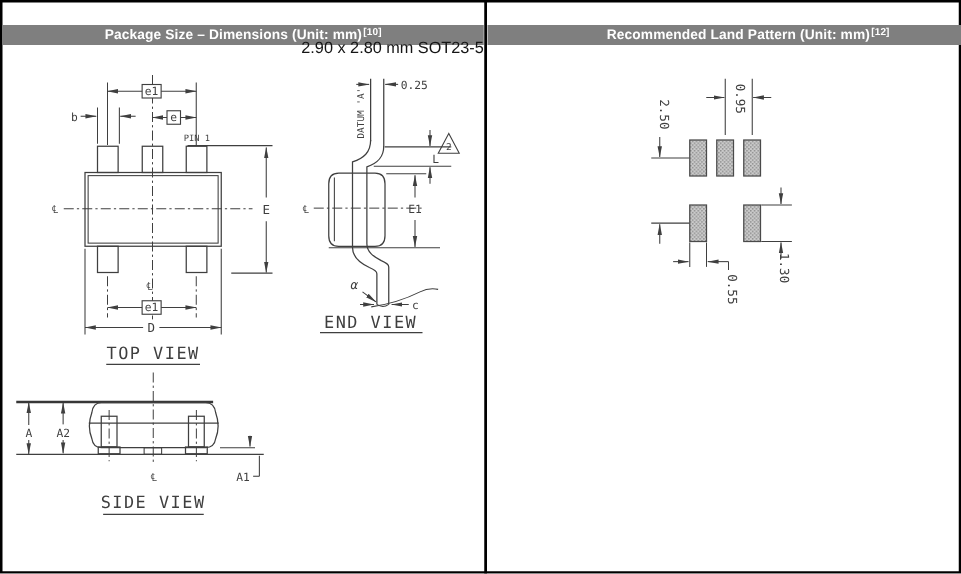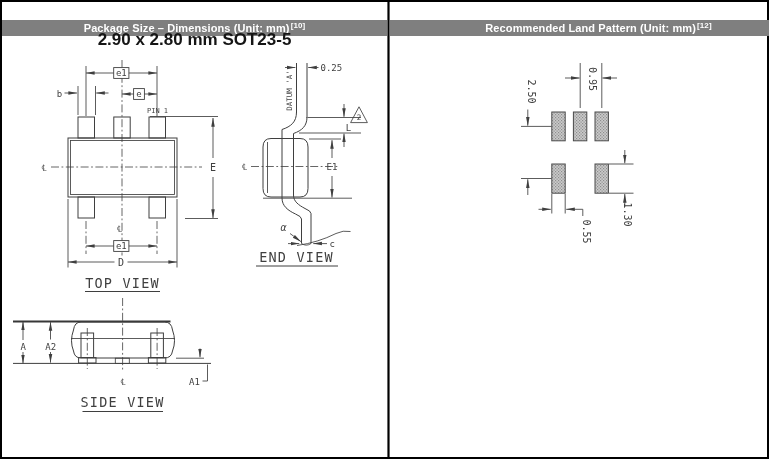--- a/index.html
+++ b/index.html
@@ -10,22 +10,22 @@
   .art { position:absolute; left:0; top:0; width:769px; height:459px; }
   .hdr {
     position:absolute; top:20px; height:16px; background:#7f7f7f; color:#fff;
     font-weight:bold; font-size:11px; display:flex; align-items:center; justify-content:center;
     letter-spacing:0.1px;
   }
   .hdr .sup { font-size:8px; position:relative; top:-3px; margin-left:1px;text-align:center; }
   .hdr-l { left:2px; width:385px; }
   .hdr-r { left:390px; width:417px; }
   .pkg-title {
-    position:absolute; left:2px; top:30px; width:385px; text-align:center;
-    font-size:17px; font-weight:bold; color:#151515;
+    position:absolute; left:2px; top:30px; width:385px; text-align:right;
+    font-size:13px; font-weight:normal; color:#151515;
   }
   
   .ln   { stroke:#3f3f3f; stroke-width:1; fill:none; stroke-linecap:butt; }
   .thin { stroke:#3f3f3f; stroke-width:0.85; fill:none; }
   .thick{ stroke:#373737; stroke-width:2; fill:none; }
   .cl   { stroke:#3f3f3f; stroke-width:0.8; fill:none; stroke-dasharray:8 2.5 1.8 2.5; }
   .wbox { fill:#ffffff; stroke:#3f3f3f; stroke-width:0.9; }
   .wfill{ fill:#ffffff; stroke:none; }
   .pad  { fill:url(#padpat); stroke:#4a4a4a; stroke-width:1; }
   text.t { font-family:"DejaVu Sans Mono", monospace; fill:#3f3f3f; }

